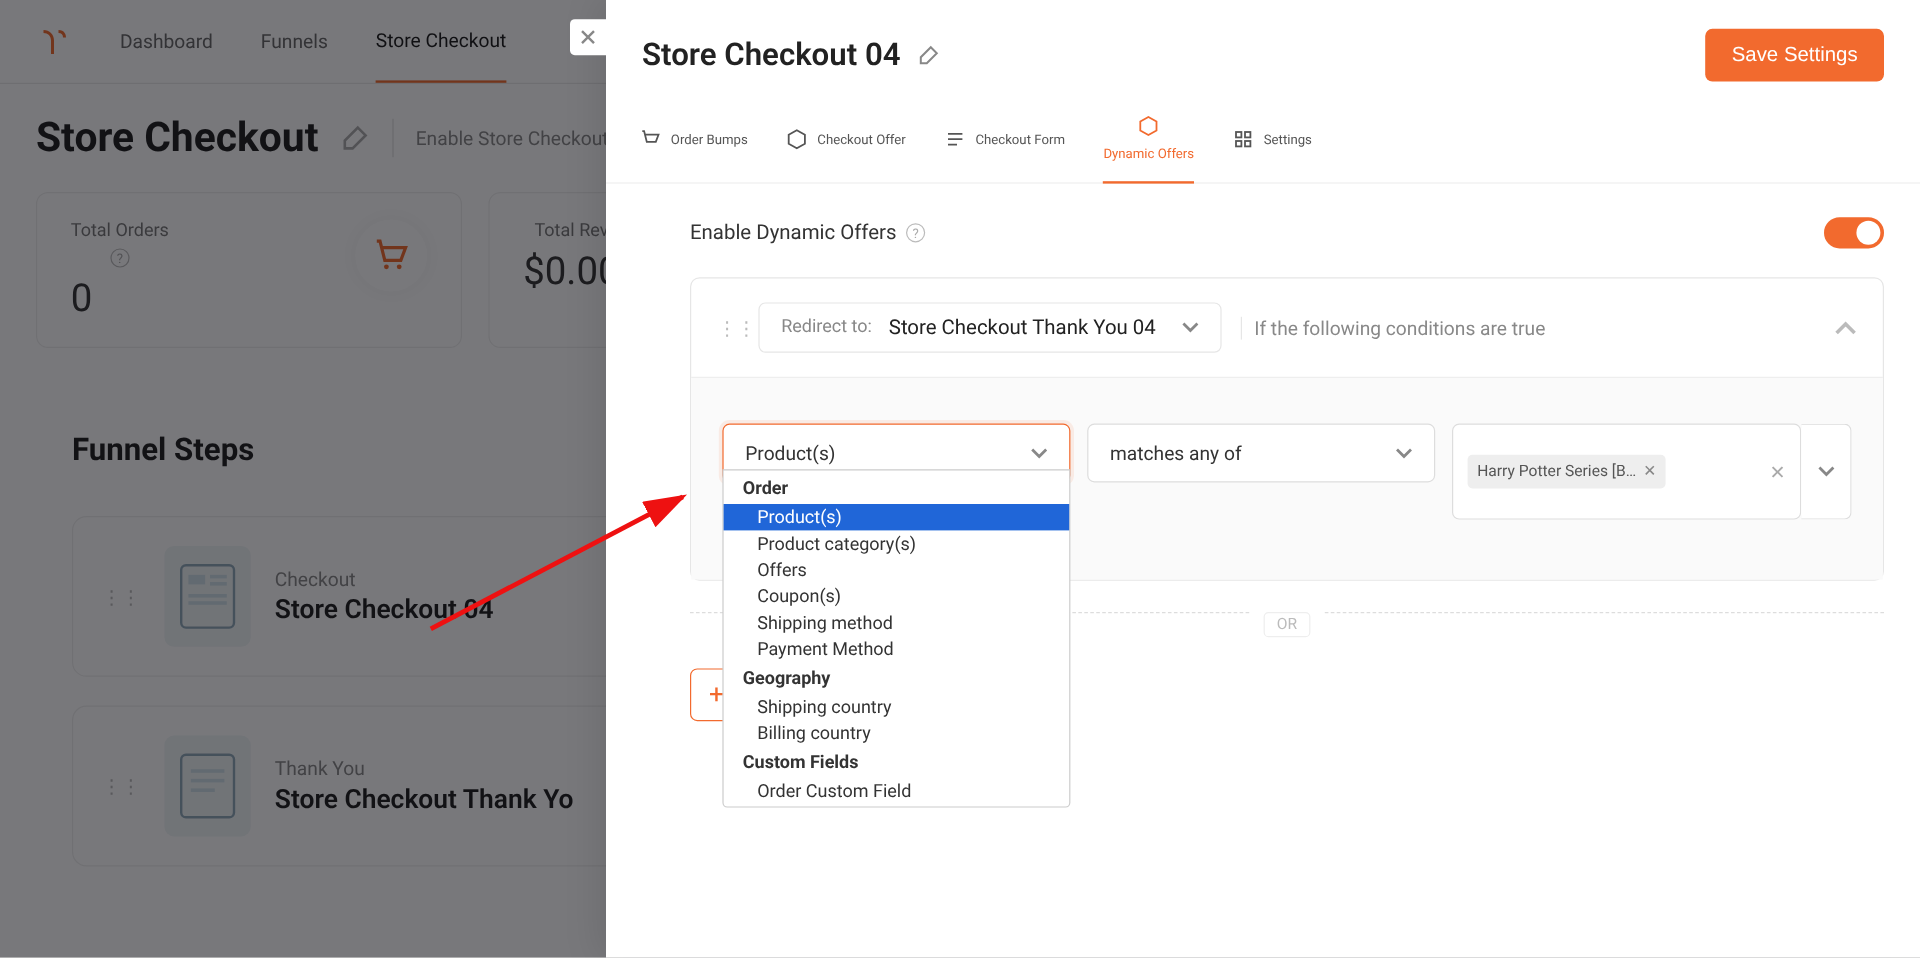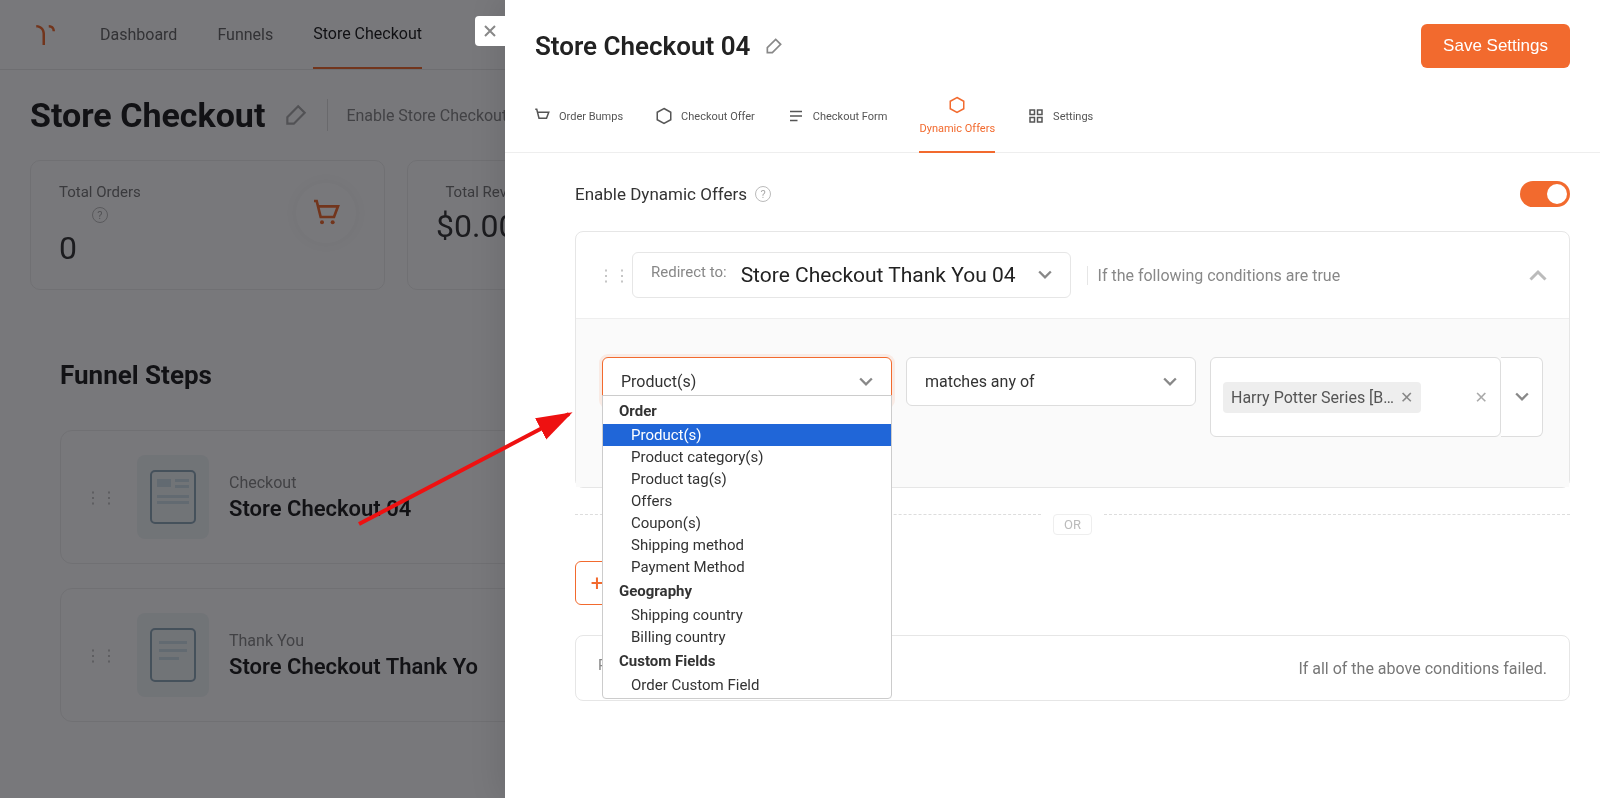--- a/index.html
+++ b/index.html
@@ -51,33 +51,33 @@
 .enable-label { font-size:17px; color:#333; display:flex; align-items:center; gap:8px; }
 .help-icon { width:16px; height:16px; border:1px solid #bbb; border-radius:50%; display:inline-flex; align-items:center; justify-content:center; font-size:11px; color:#aaa; }
 .toggle { width:50px; height:26px; background:#f26a2e; border-radius:13px; position:relative; cursor:pointer; }
 .toggle::after { content:''; position:absolute; top:3px; right:3px; width:20px; height:20px; background:#fff; border-radius:50%; }
 
 .rule-box { border:1px solid #e6e6e6; border-radius:8px; margin-top:24px; }
 .rule-head { display:flex; align-items:center; padding:20px 22px; gap:16px; }
 .drag-dots { color:#bbb; width:18px; }
 .redirect-box { border:1px solid #e6e6e6; border-radius:6px; padding:10px 18px; display:flex; gap:14px; }
 .redirect-label { color:#888; font-size:15px; }
-.redirect-value { color:#222; font-size:21px; }
+.redirect-value { color:#222; font-size:17px; }
 .chev { color:#888; width:14px; margin-left:8px; }
 .rule-cond { color:#888; padding-left:10px; border-left:1px solid #e6e6e6; }
 .rule-collapse { margin-left:auto; color:#bbb; }
 
 .rule-body { background:#fafafa; padding: 38px 26px 50px; border-top:1px solid #eee; position:relative; }
 .cond-row { display:flex; gap:14px; align-items:flex-start; }
 .sel { background:#fff; border:1px solid #ddd; border-radius:6px; padding:14px 18px; display:flex; align-items:center; justify-content:space-between; min-width:290px; cursor:pointer; font-size:16px; }
 .sel.open { border:1.5px solid #f26a2e; box-shadow:0 0 0 3px rgba(242,106,46,.1); }
 .sel .chev-d { color:#888; }
 .sel-txt { color:#333; }
 .token-box { border:1px solid #ddd; border-radius:6px; background:#fff; padding:10px 12px; flex:1; display:flex; align-items:center; gap:10px; min-height:80px; }
-.token { background:#eee; border-radius:4px; padding:6px 8px; font-size:16px; display:flex; align-items:center; gap:6px; color:#555; }
+.token { background:#eee; border-radius:4px; padding:6px 8px; font-size:13px; display:flex; align-items:center; gap:6px; color:#555; }
 .token-x { color:#888; cursor:pointer; }
 .clear-x { margin-left:auto; color:#aaa; cursor:pointer; }
 .side-chev { border:1px solid #ddd; border-left:none; border-radius:0 6px 6px 0; background:#fff; width:42px; display:flex; align-items:center; justify-content:center; cursor:pointer; align-self:stretch; }
 
 .dropdown { position:absolute; top:76px; left:26px; width:290px; background:#fff; border:1px solid #ccc; border-radius:0 0 4px 4px; z-index:10; padding:2px 0; }
 .dd-group { color:#333; font-weight:700; padding:4px 16px; font-size:15px; }
 .dd-item { padding:2px 28px; font-size:15px; color:#333; cursor:pointer; }
 .dd-item.sel-item { background:#2066d8; color:#fff; }
 
 .or-sep { display:flex; align-items:flex-start; margin: 26px 0; gap:12px; color:#bbb; }
@@ -279,21 +279,20 @@
                   <path fill="none" stroke="#888" stroke-width="2" d="M1 1l5 5 5-5"></path>
                 </svg>
             </div>
           </div>
         </div>
 
         <div class="dropdown">
           <div class="dd-group">Order</div>
           <div class="dd-item sel-item">Product(s)</div>
           <div class="dd-item">Product category(s)</div>
-          <div class="dd-item">Product tag(s)</div>
           <div class="dd-item">Offers</div>
           <div class="dd-item">Coupon(s)</div>
           <div class="dd-item">Shipping method</div>
           <div class="dd-item">Payment Method</div>
           <div class="dd-group">Geography</div>
           <div class="dd-item">Shipping country</div>
           <div class="dd-item">Billing country</div>
           <div class="dd-group">Custom Fields</div>
           <div class="dd-item">Order Custom Field</div>
         </div>
@@ -301,30 +300,20 @@
     </div>
 
     <div class="or-sep">
       <div class="or-line"></div>
       <span class="or-txt">OR</span>
       <div class="or-line"></div>
     </div>
 
     <div class="add-rule">+</div>
 
-    <div class="default-box" style="margin-top:30px;">
-      <div class="redirect-box">
-        <span class="redirect-label">Redirect to:</span>
-        <span class="redirect-value" style="margin-left:10px">Default</span>
-        <svg class="chev" viewBox="0 0 12 8" style="margin-left:30px">
-            <path fill="none" stroke="currentColor" stroke-width="2" d="M1 1l5 5 5-5"></path>
-          </svg>
-      </div>
-      <span class="default-cond">If all of the above conditions failed.</span>
-    </div>
   </div>
 </div>
 
 <svg class="arrow" width="240" height="140" viewBox="0 0 240 140">
   <defs>
       <marker id="ah" markerWidth="10" markerHeight="10" refX="8" refY="3" orient="auto">
         <path d="M0,0 L0,6 L9,3 z" fill="#e11"></path>
       </marker>
     </defs>
   <line x1="5" y1="130" x2="215" y2="20" stroke="#e11" stroke-width="4" marker-end="url(#ah)"></line>

